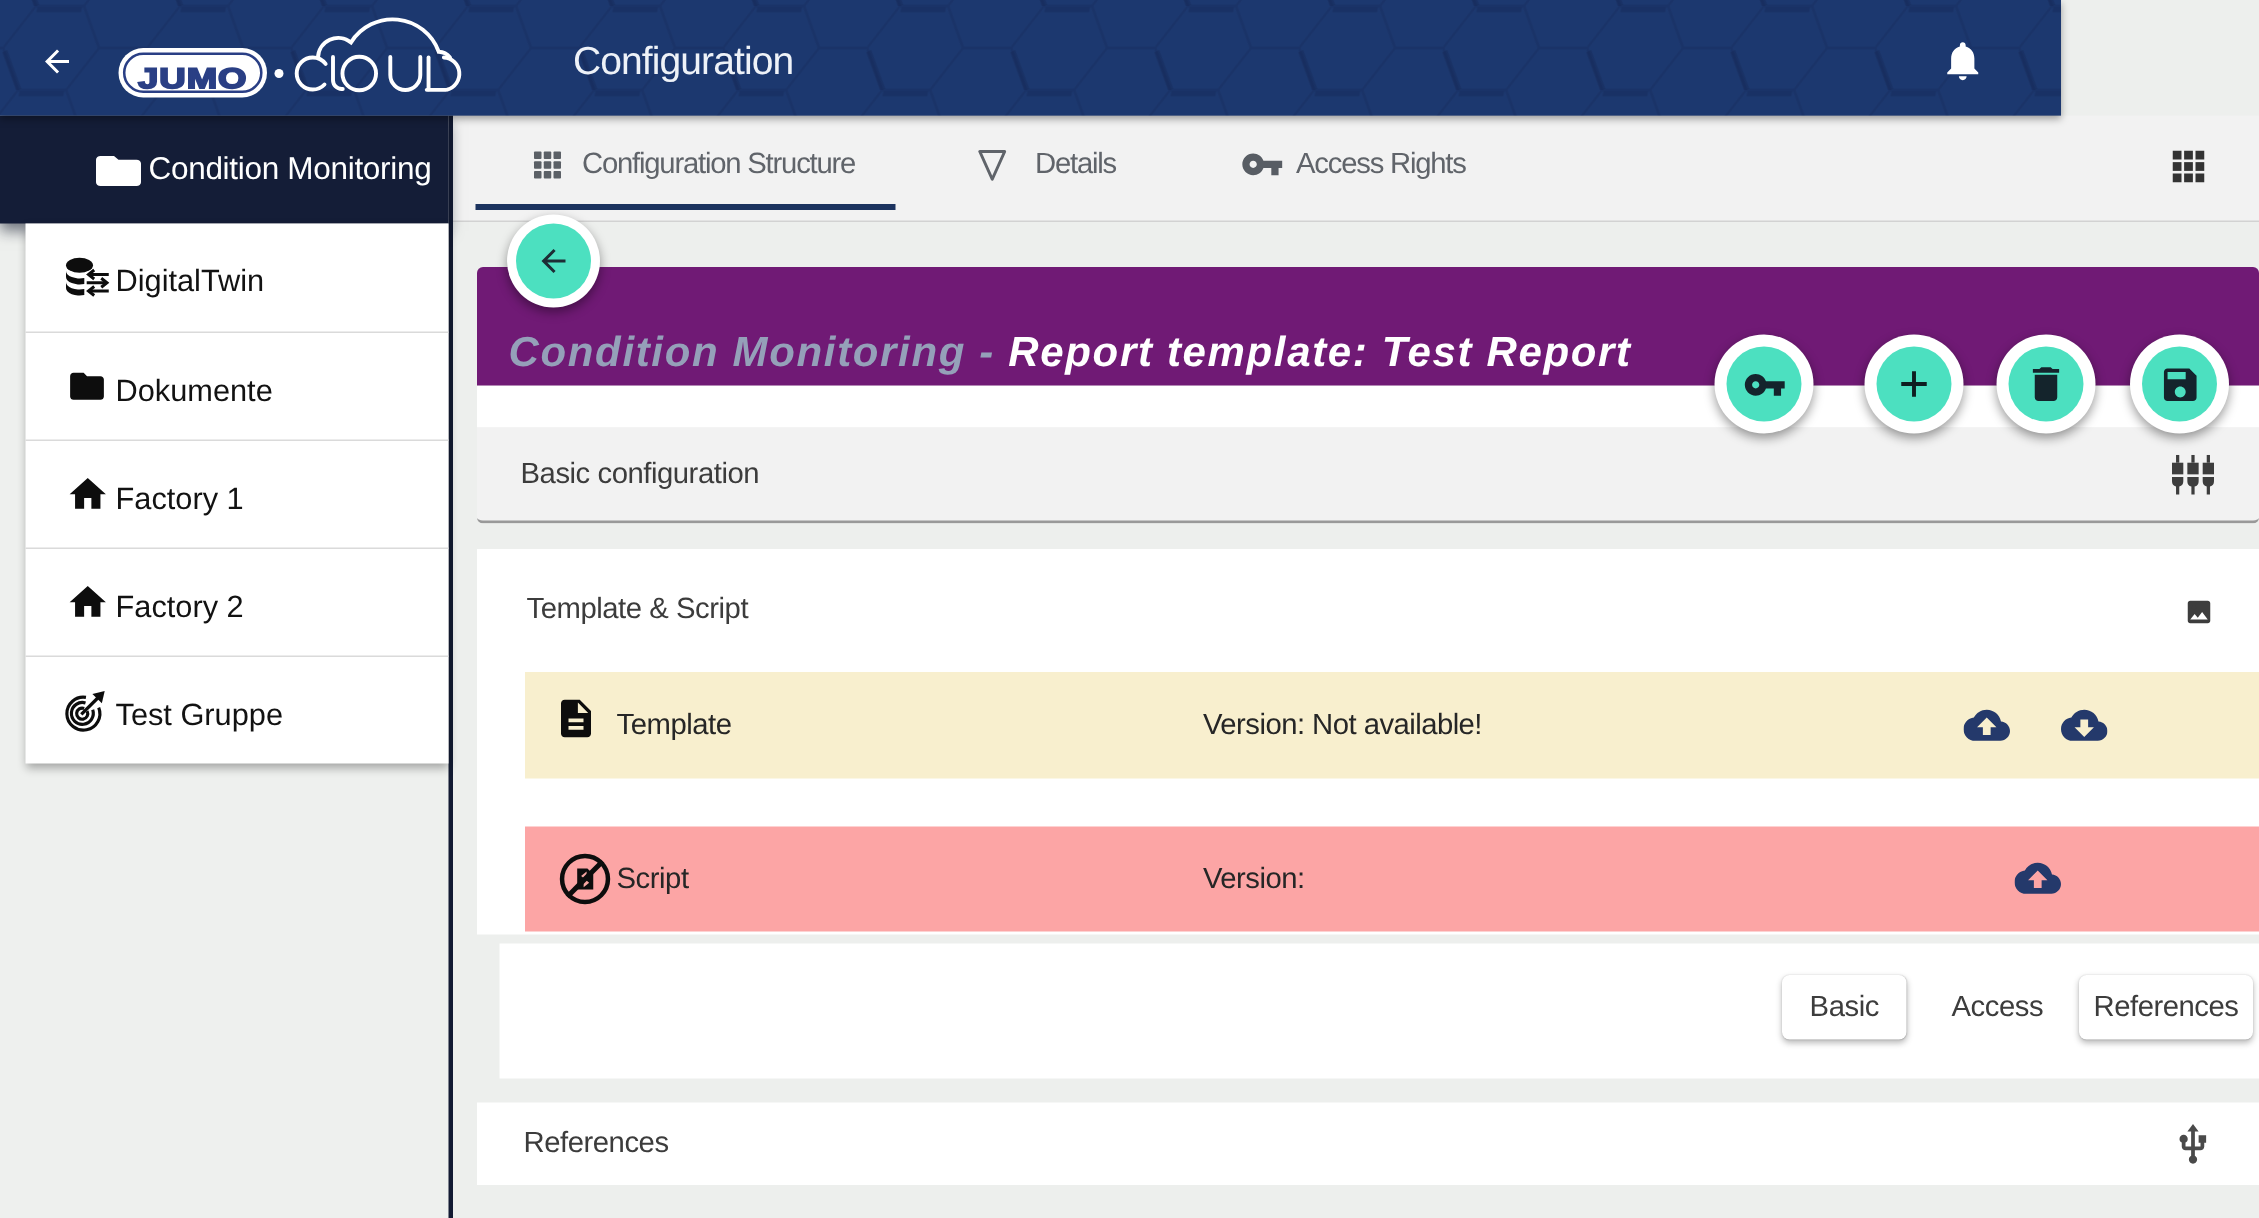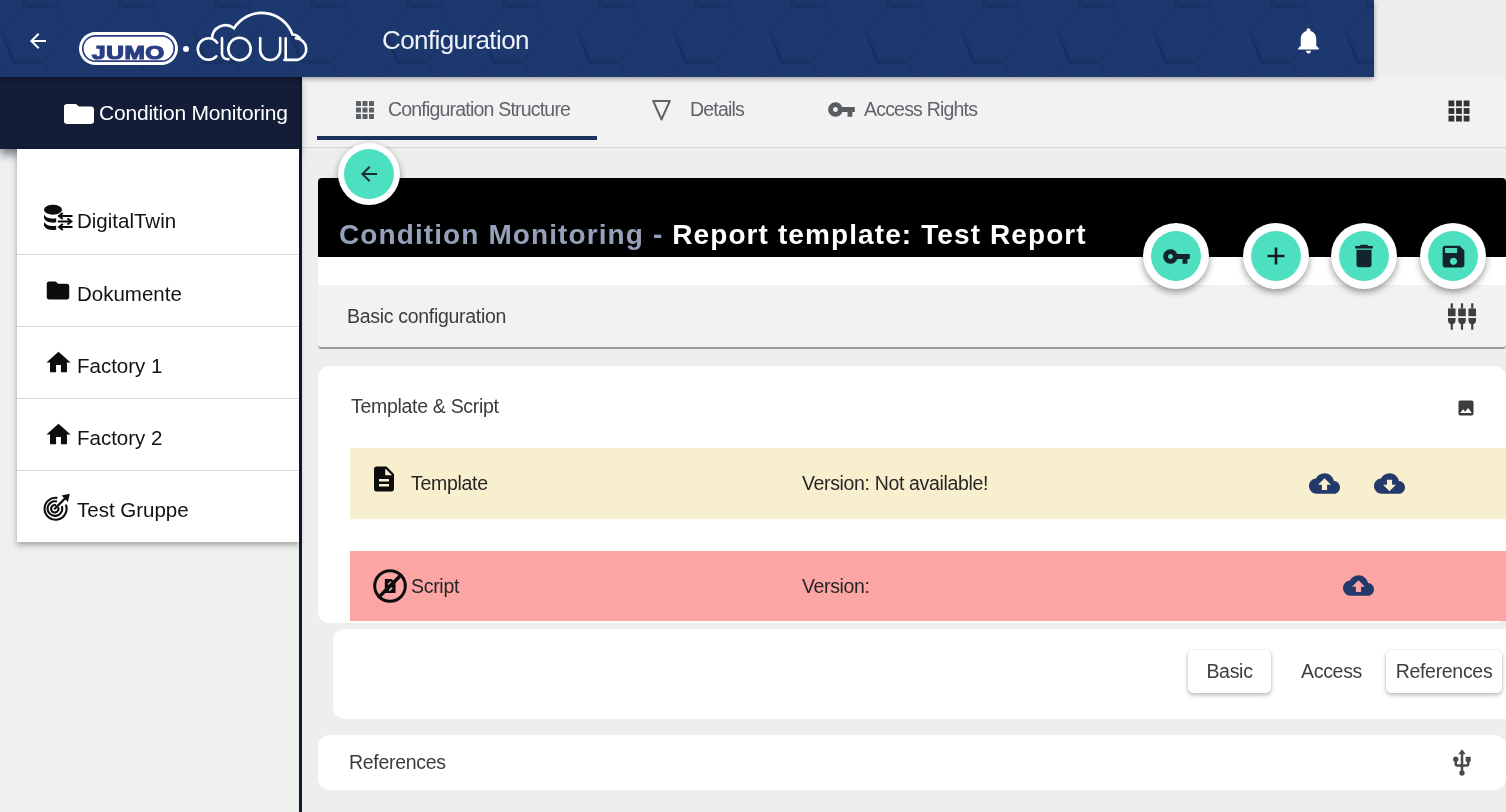--- a/index.html
+++ b/index.html
@@ -15,31 +15,31 @@
   #side-gray { position:absolute; left:0; top:77px; width:302px; height:735px; background:#eef0ee; z-index:5; }
   #side-border { position:absolute; left:299px; top:77px; width:3px; height:735px; background:#131b33; z-index:7; }
   #side-head { position:absolute; left:0; top:77px; width:299px; height:72px; background:#141d37; z-index:8;
     box-shadow:0 5px 9px rgba(10,16,35,.55);
     display:flex; align-items:center; color:#fff; font-size:21px; letter-spacing:-0.2px;padding-left:38px; }
   #side-head svg { margin:0 3px 0 22px; }
   #menu { position:absolute; left:17px; top:149px; width:282px; background:#ffffff; z-index:9;
     box-shadow:0 3px 6px rgba(0,0,0,.32); }
   .mitem { height:72px; display:flex; align-items:center; font-size:20.5px; letter-spacing:0; color:#121212; border-top:1px solid #dadada; }
   .mitem span { position:relative; top:3px; left:-3px; }
-  .mitem:first-child { border-top:none;margin-top:33px; }
+  .mitem:first-child { border-top:none; }
   .mitem .ic { width:30px; height:30px; margin:0 7px 0 26px; display:flex; align-items:center; justify-content:center; }
   
   #main-bg { position:absolute; left:302px; top:77px; width:1204px; height:735px; background:#edefed; z-index:1; }
   #tabbar { position:absolute; left:302px; top:77px; width:1204px; height:71px; background:#f2f2f2;
     border-bottom:1px solid #d2d2d2; z-index:2; }
   .tab { position:absolute; top:0; height:65px; display:flex; align-items:center; color:#60646a; font-size:19.5px; letter-spacing:-0.8px; }
   .tab svg { margin-right:11px; }
   #inkbar { position:absolute; left:15px; top:59px; width:280px; height:4px; background:#1c335f; }
-  .card { position:absolute; left:318px; width:1188px; background:#fff; z-index:2; border-radius:12px; }
-  #band { position:absolute; left:318px; top:178px; width:1188px; height:79px; background:#000000; z-index:3; border-radius:4px 4px 0 0; }
+  .card { position:absolute; left:318px; width:1188px; background:#fff; z-index:2; border-radius:0; }
+  #band { position:absolute; left:318px; top:178px; width:1188px; height:79px; background:#701a75; z-index:3; border-radius:4px 4px 0 0;font-style:italic; }
   #band .t { position:absolute; left:21px; top:42px; font-size:28px; font-weight:bold; color:#fff; white-space:nowrap;
     line-height:30px; letter-spacing:1.1px; }
   #band .t .dim { color:#95a0b9; }
   #strip-white { top:257px; height:28px; border-radius:0; }
   #basic { position:absolute; left:318px; top:285px; width:1188px; height:64px; background:#f2f2f2;
     border-bottom:2px solid #999999; z-index:2; display:flex; align-items:center; border-radius:0 0 4px 4px; }
   #basic span { margin-left:29px; font-size:19.5px; letter-spacing:-0.3px; color:#3c3c3c; }
   #ts { top:366px; height:257px; }
   #ts h3 { position:absolute; left:33px; top:29px; font-size:19.5px; letter-spacing:-0.3px; font-weight:normal; color:#3c3c3c; }
   .rowx { position:absolute; left:32px; width:1211px; display:flex; align-items:center; }

